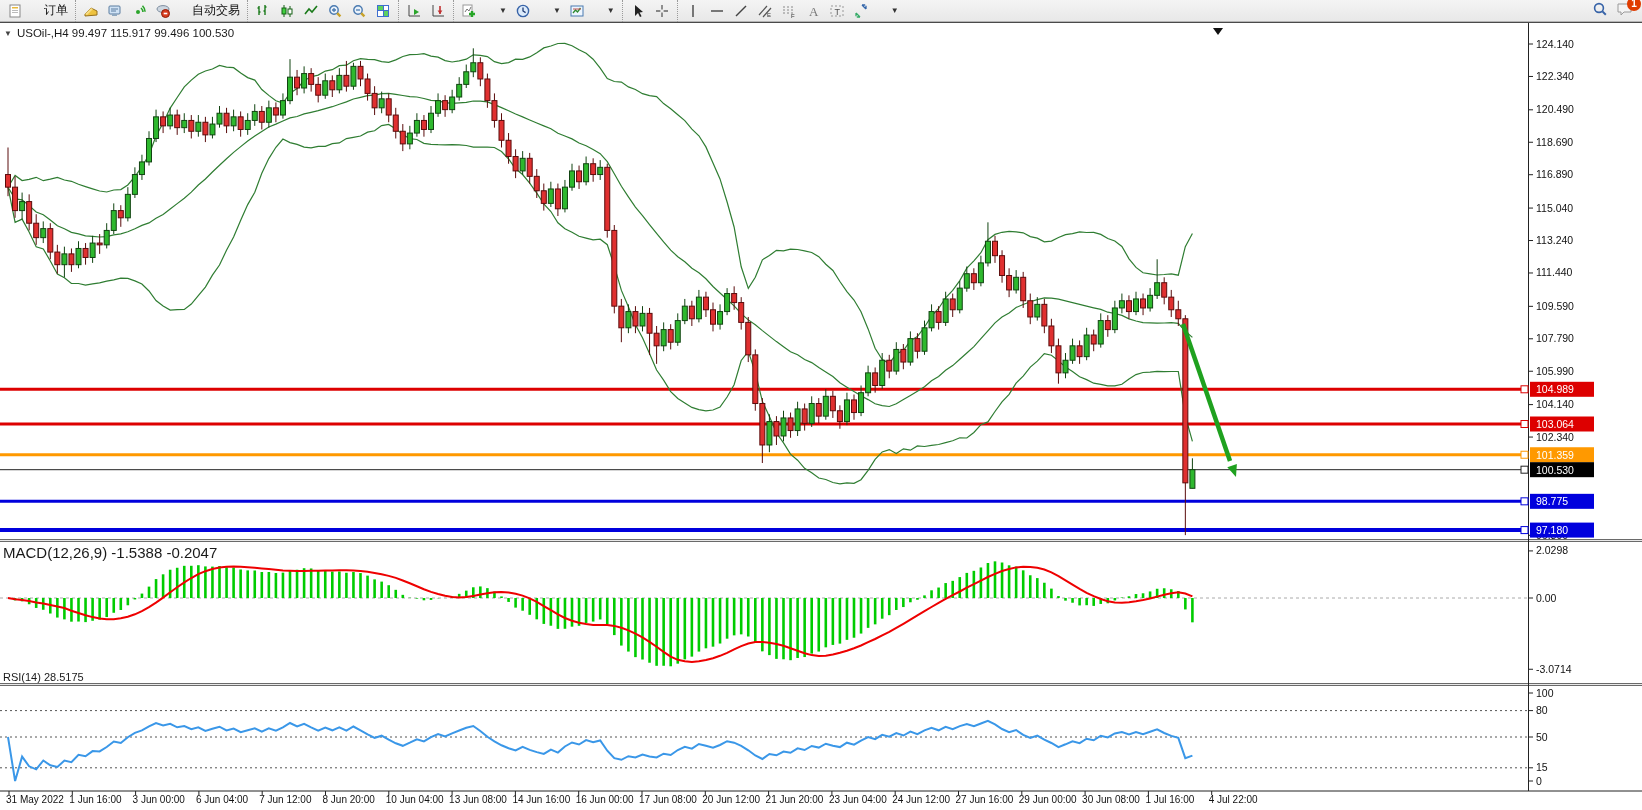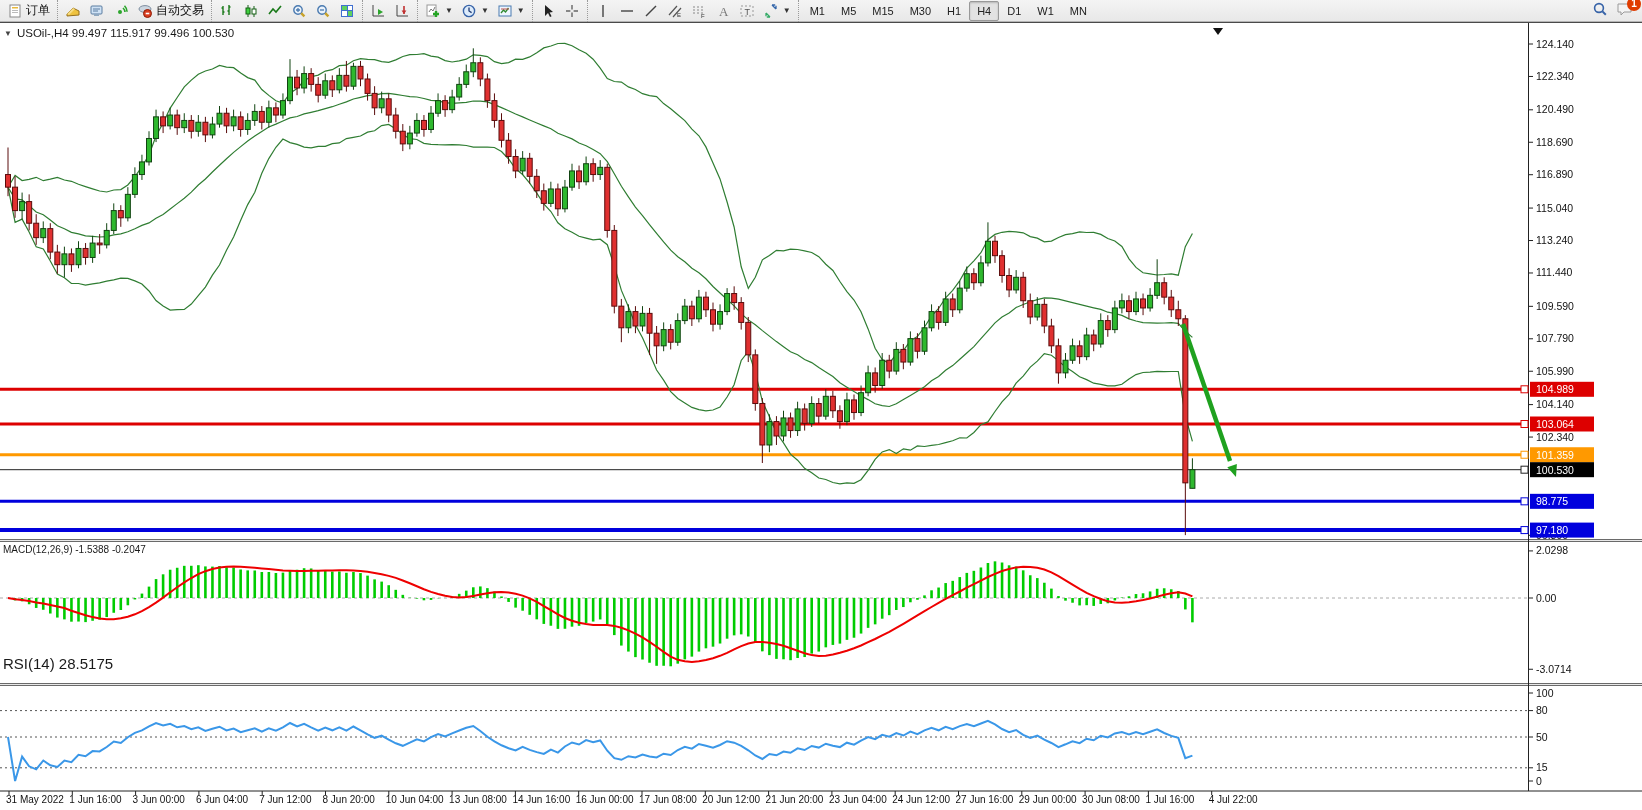--- a/index.html
+++ b/index.html
@@ -7,43 +7,43 @@
     font-family:"Liberation Sans", sans-serif; background:#fff; }
   #app { position:relative; width:1642px; height:810px; }
 
   
   #toolbar { position:absolute; left:0; top:0; width:1642px; height:22px;
     background:linear-gradient(#f4f4f4,#e8e8e8); border-bottom:1px solid #b5b5b5;
     display:flex; align-items:center; }
   .tb-group { display:flex; align-items:center; height:22px; padding:0 3px;
     border-left:1px dotted #9a9a9a; }
   .tb-group:first-child { border-left:none; }
-  .tb-btn { display:flex; align-items:center; gap:3px; height:20px; padding:1px 3px;
+  .tb-btn { display:flex; align-items:center; gap:21px; height:20px; padding:1px 3px;
     border:1px solid transparent; border-radius:2px; cursor:default; }
   .tb-btn .lbl { font-size:12px; color:#111; white-space:nowrap; }
   .tb-btn .caret { font-size:8px; color:#333; margin-left:1px; }
   .tb-btn svg { display:block; }
   .tf-btn { font-size:11px; color:#222; padding:2px 7px; height:20px;
     display:flex; align-items:center; border:1px solid transparent; border-radius:2px; }
   .tf-btn.active { background:#e2e2e2; border:1px solid #999; box-shadow:inset 0 1px 2px rgba(0,0,0,.2); }
   #tb-right { margin-left:auto; display:flex; align-items:center; gap:8px; padding-right:8px; }
   #chat-wrap { position:relative; }
   #chat-badge { position:absolute; right:-7px; top:-4px; min-width:14px; height:14px;
     background:#e03c00; color:#fff; border-radius:8px; font-size:10px; font-weight:bold;
     display:flex; align-items:center; justify-content:center; padding:0 3px; }
 
   
   #chart-area { position:absolute; left:0; top:22px; width:1642px; height:788px;
     background:#fff; border-top:1px solid #4a4a4a; }
   #chart-svg { position:absolute; left:0; top:0; }
   .overlay-label { position:absolute; font-size:11px; color:#1a1a1a; white-space:nowrap; z-index:5; }
   #title-row { left:4px; top:4px; display:flex; align-items:center; gap:5px; font-size:11.5px; }
   #title-caret { font-size:8px; color:#444; }
-  #macd-label { left:3px; top:521px; font-size:10px; }
-  #rsi-label  { left:3px; top:632px; font-size:15px; }
+  #macd-label { left:3px; top:521px; font-size:15px; }
+  #rsi-label  { left:3px; top:648px; font-size:11px; }
 </style>
 </head>
 <body>
 
 <div id="app">
   <div id="toolbar">
       <div class="tb-group">
         <div class="tb-btn">
           <span>
             <svg width="16" height="16">
@@ -270,31 +270,20 @@
         </div>
         <div class="tb-btn">
           <span>
             <svg width="16" height="16">
               <path d="M3 10l4 4M7 14H3.8M3 10v3.2" stroke="#3a6" fill="none" stroke-width="1.3"></path>
               <path d="M13 6L9 2M9 2h3.2M13 6V2.8" stroke="#36a" fill="none" stroke-width="1.3"></path>
             </svg>
           </span>
           <span class="caret">▼</span>
         </div>
-      </div>
-      <div class="tb-group">
-        <div class="tf-btn">M1</div>
-        <div class="tf-btn">M5</div>
-        <div class="tf-btn">M15</div>
-        <div class="tf-btn">M30</div>
-        <div class="tf-btn">H1</div>
-        <div class="tf-btn active">H4</div>
-        <div class="tf-btn">D1</div>
-        <div class="tf-btn">W1</div>
-        <div class="tf-btn">MN</div>
       </div>
       <div id="tb-right">
         <span><svg width="16" height="16">
             <circle cx="7" cy="7" r="4.4" fill="none" stroke="#3763a8" stroke-width="1.6"></circle>
             <path d="M10.4 10.4l3.4 3.4" stroke="#3763a8" stroke-width="2"></path>
           </svg></span>
   <span id="chat-wrap"><svg width="18" height="16">
             <path d="M2 3h13v8H8l-3 3v-3H2z" fill="#f4f4f4" stroke="#9a9a9a"></path>
           </svg><span id="chat-badge">1</span></span>
       </div>

